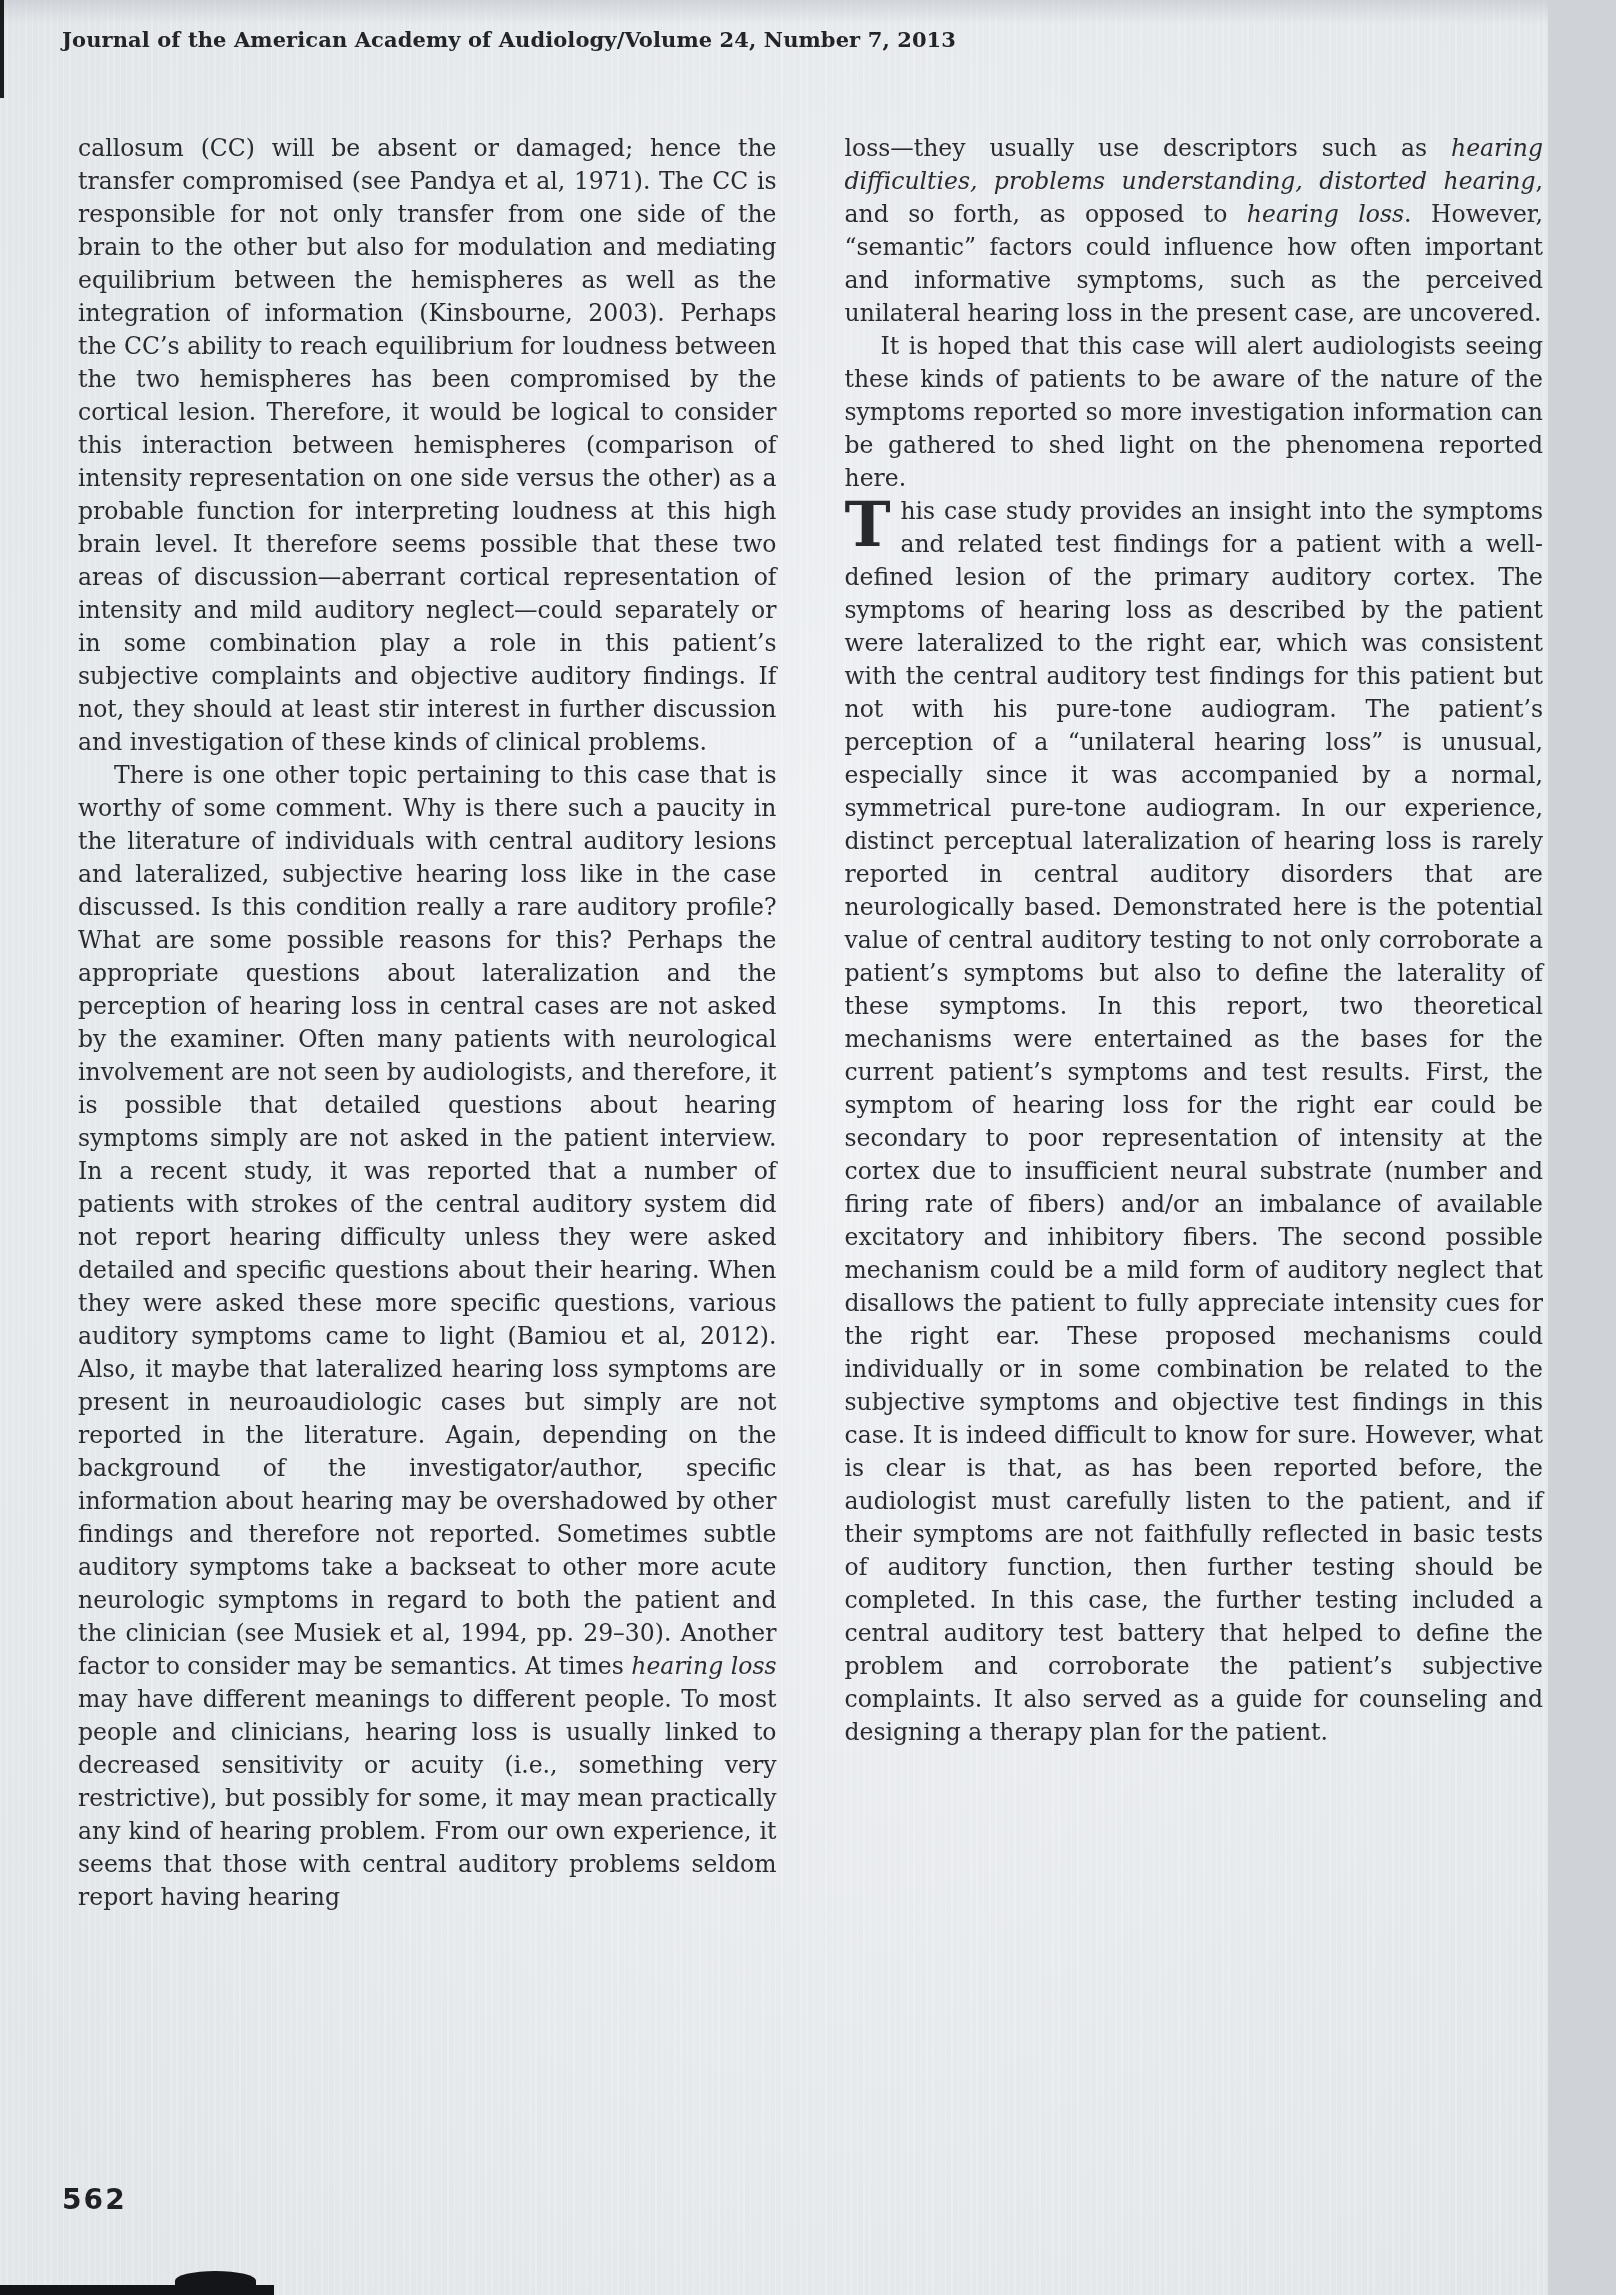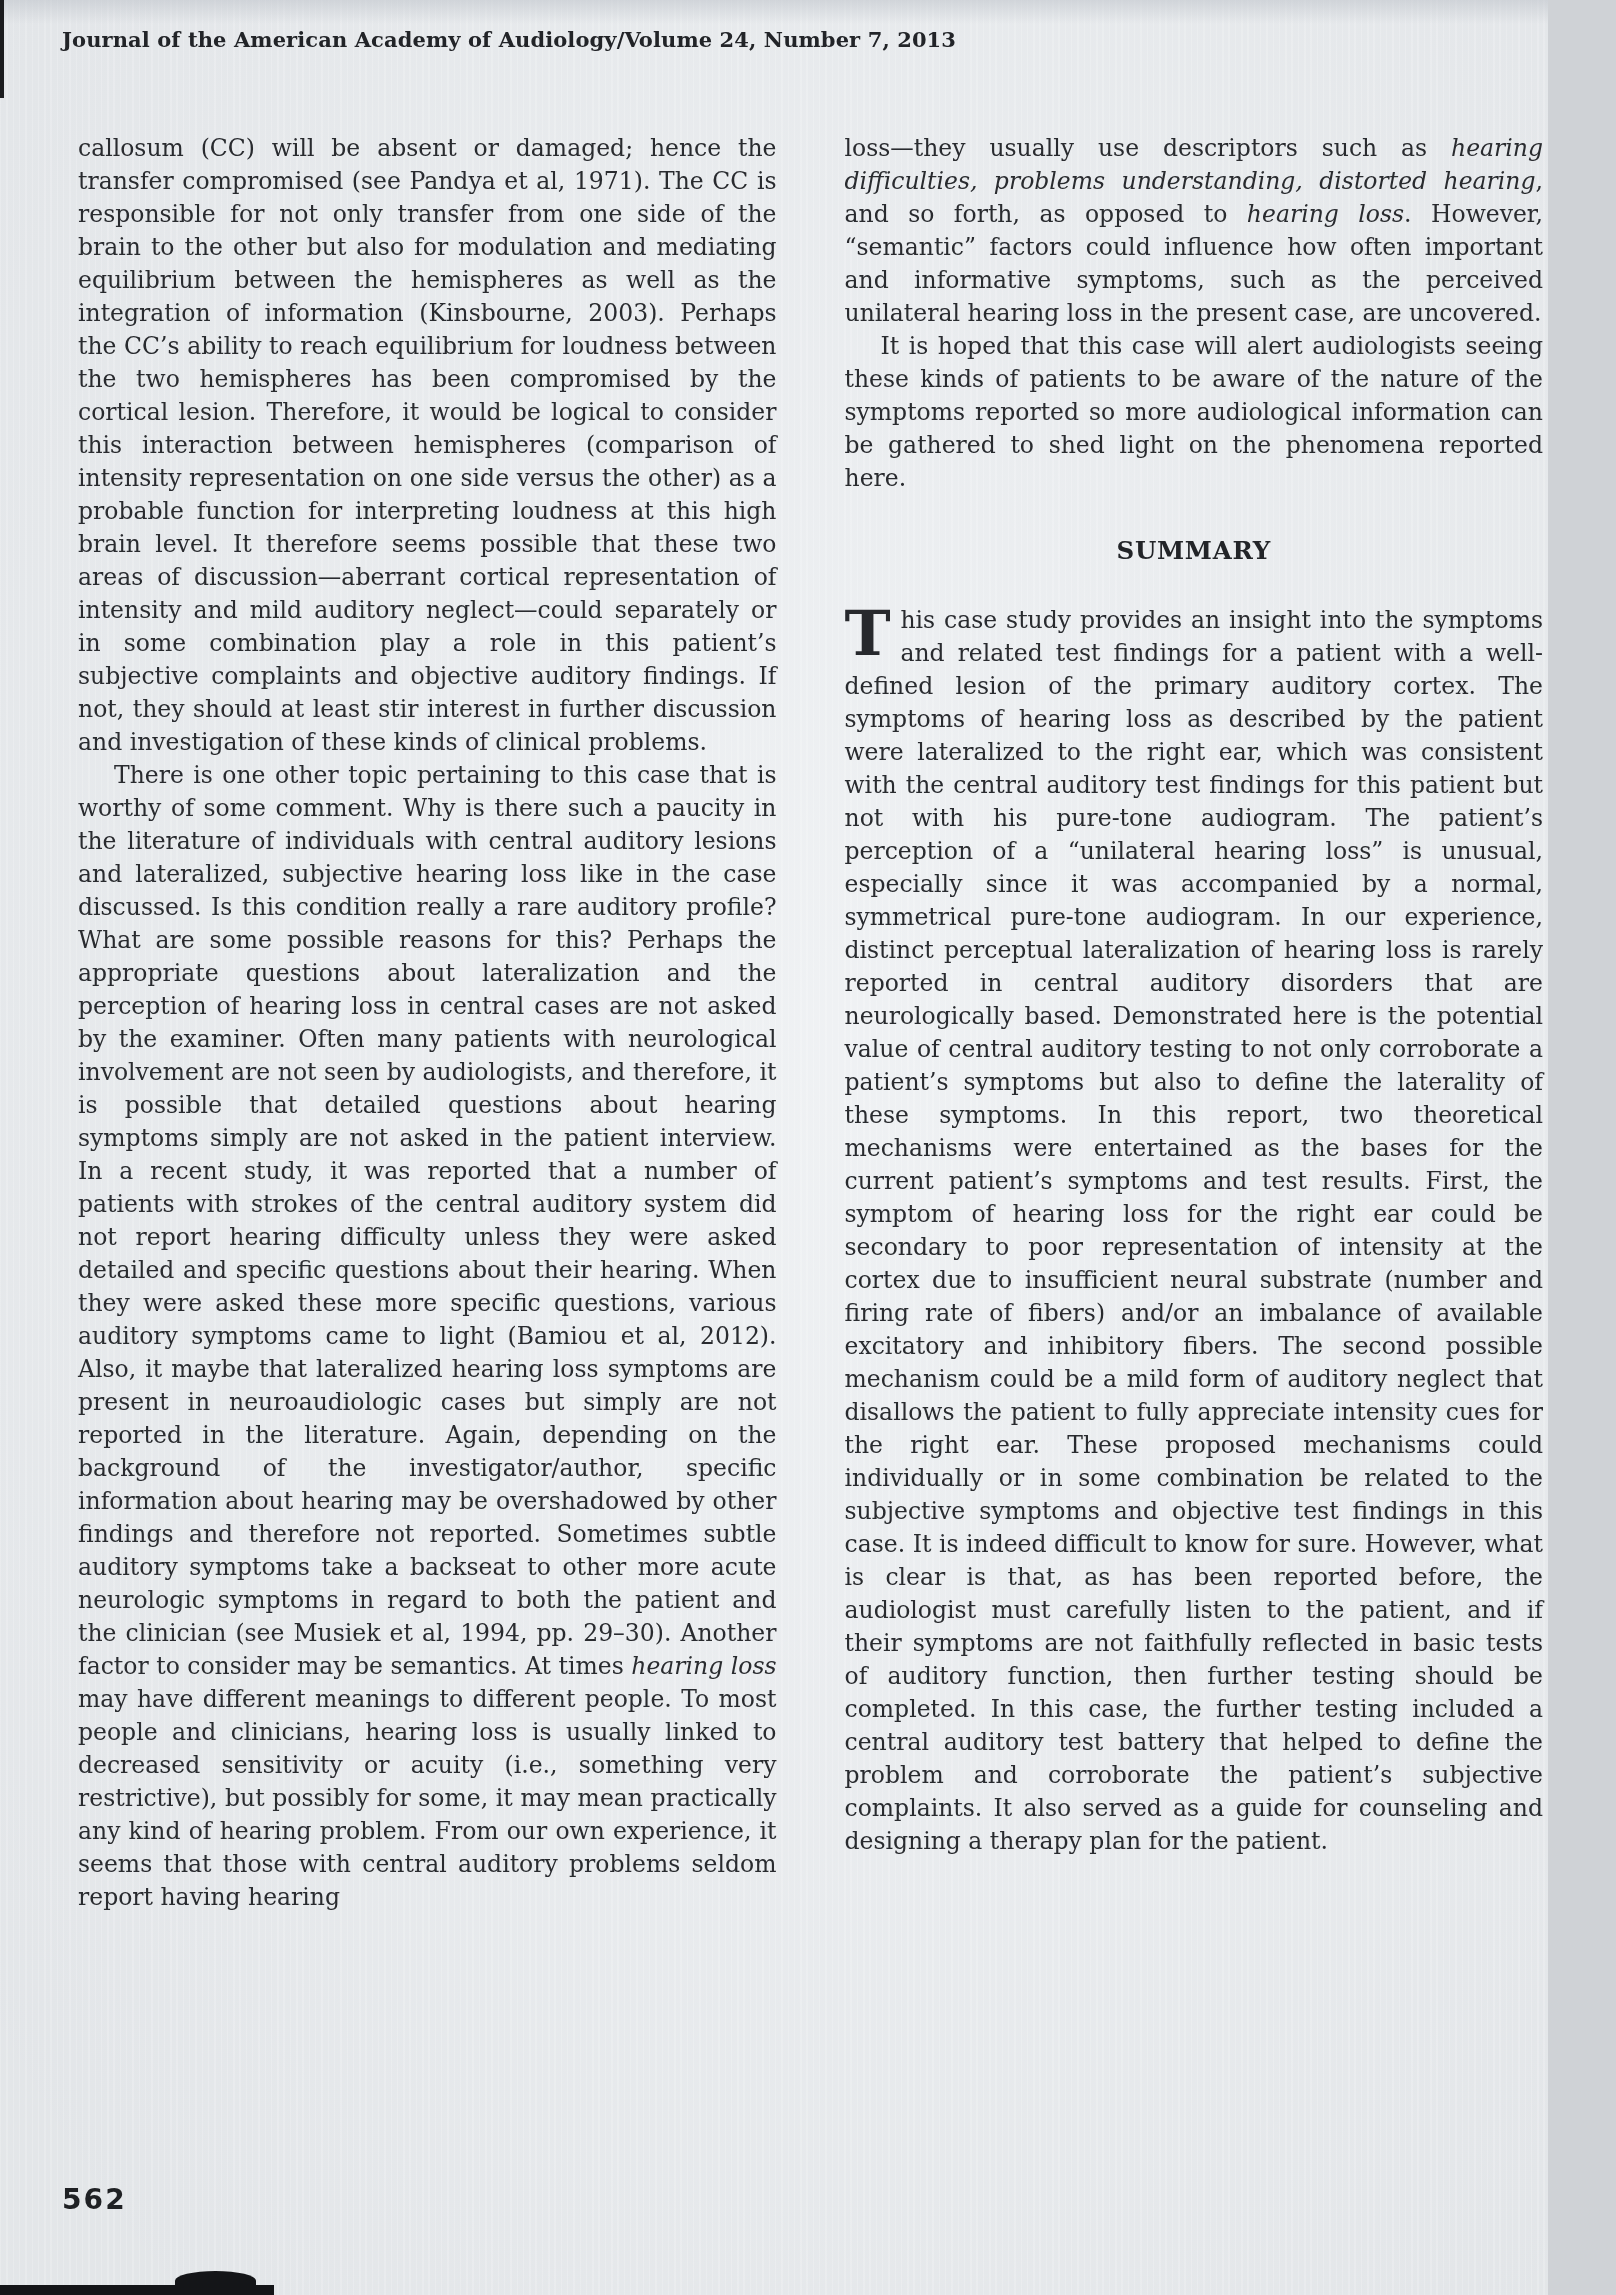--- a/index.html
+++ b/index.html
@@ -78,24 +78,23 @@
   <div class="columns">
 
     <div class="col">
         <p class="para"><span>callosum (CC) will be absent or damaged; hence the transfer compromised (see Pandya et al, 1971). The CC is responsible for not only transfer from one side of the brain to the other but also for modulation and mediating equilibrium between the hemispheres as well as the integration of information (Kinsbourne, 2003). Perhaps the CC’s ability to reach equilibrium for loudness between the two hemispheres has been compromised by the cortical lesion. Therefore, it would be logical to consider this interaction between hemispheres (comparison of intensity representation on one side versus the other) as a probable function for interpreting loudness at this high brain level. It therefore seems possible that these two areas of discussion—aberrant cortical representation of intensity and mild auditory neglect—could separately or in some combination play a role in this patient’s subjective complaints and objective auditory findings. If not, they should at least stir interest in further discussion and investigation of these kinds of clinical problems.</span></p>
         <p class="para indent"><span>There is one other topic pertaining to this case that is worthy of some comment. Why is there such a paucity in the literature of individuals with central auditory lesions and lateralized, subjective hearing loss like in the case discussed. Is this condition really a rare auditory profile? What are some possible reasons for this? Perhaps the appropriate questions about lateralization and the perception of hearing loss in central cases are not asked by the examiner. Often many patients with neurological involvement are not seen by audiologists, and therefore, it is possible that detailed questions about hearing symptoms simply are not asked in the patient interview. In a recent study, it was reported that a number of patients with strokes of the central auditory system did not report hearing difficulty unless they were asked detailed and specific questions about their hearing. When they were asked these more specific questions, various auditory symptoms came to light (Bamiou et al, 2012). Also, it maybe that lateralized hearing loss symptoms are present in neuroaudiologic cases but simply are not reported in the literature. Again, depending on the background of the investigator/author, specific information about hearing may be overshadowed by other findings and therefore not reported. Sometimes subtle auditory symptoms take a backseat to other more acute neurologic symptoms in regard to both the patient and the clinician (see Musiek et al, 1994, pp. 29–30). Another factor to consider may be semantics. At times </span><em>hearing loss</em><span> may have different meanings to different people. To most people and clinicians, hearing loss is usually linked to decreased sensitivity or acuity (i.e., something very restrictive), but possibly for some, it may mean practically any kind of hearing problem. From our own experience, it seems that those with central auditory problems seldom report having hearing</span></p>
       </div>
 
     <div class="col">
       <div>
           <p class="para"><span>loss—they usually use descriptors such as </span><em>hearing difficulties, problems understanding, distorted hearing</em><span>, and so forth, as opposed to </span><em>hearing loss</em><span>. However, “semantic” factors could influence how often important and informative symptoms, such as the perceived unilateral hearing loss in the present case, are uncovered.</span></p>
-          <p class="para indent"><span>It is hoped that this case will alert audiologists seeing these kinds of patients to be aware of the nature of the symptoms reported so more audiological information can be gathered to shed light on the phenomena reported here.</span></p>
+          <p class="para indent"><span>It is hoped that this case will alert audiologists seeing these kinds of patients to be aware of the nature of the symptoms reported so more investigation information can be gathered to shed light on the phenomena reported here.</span></p>
         </div>
 
-      <h2 class="summary-heading">SUMMARY</h2>
 
       <p class="summary-para"><span class="dropcap">T</span><span>his case study provides an insight into the symptoms and related test findings for a patient with a well-defined lesion of the primary auditory cortex. The symptoms of hearing loss as described by the patient were lateralized to the right ear, which was consistent with the central auditory test findings for this patient but not with his pure-tone audiogram. The patient’s perception of a “unilateral hearing loss” is unusual, especially since it was accompanied by a normal, symmetrical pure-tone audiogram. In our experience, distinct perceptual lateralization of hearing loss is rarely reported in central auditory disorders that are neurologically based. Demonstrated here is the potential value of central auditory testing to not only corroborate a patient’s symptoms but also to define the laterality of these symptoms. In this report, two theoretical mechanisms were entertained as the bases for the current patient’s symptoms and test results. First, the symptom of hearing loss for the right ear could be secondary to poor representation of intensity at the cortex due to insufficient neural substrate (number and firing rate of fibers) and/or an imbalance of available excitatory and inhibitory fibers. The second possible mechanism could be a mild form of auditory neglect that disallows the patient to fully appreciate intensity cues for the right ear. These proposed mechanisms could individually or in some combination be related to the subjective symptoms and objective test findings in this case. It is indeed difficult to know for sure. However, what is clear is that, as has been reported before, the audiologist must carefully listen to the patient, and if their symptoms are not faithfully reflected in basic tests of auditory function, then further testing should be completed. In this case, the further testing included a central auditory test battery that helped to define the problem and corroborate the patient’s subjective complaints. It also served as a guide for counseling and designing a therapy plan for the patient.</span></p>
 
     </div>
 
   </div>
 
   <div class="page-number">562</div>
 
   <div class="edge-left"></div>

